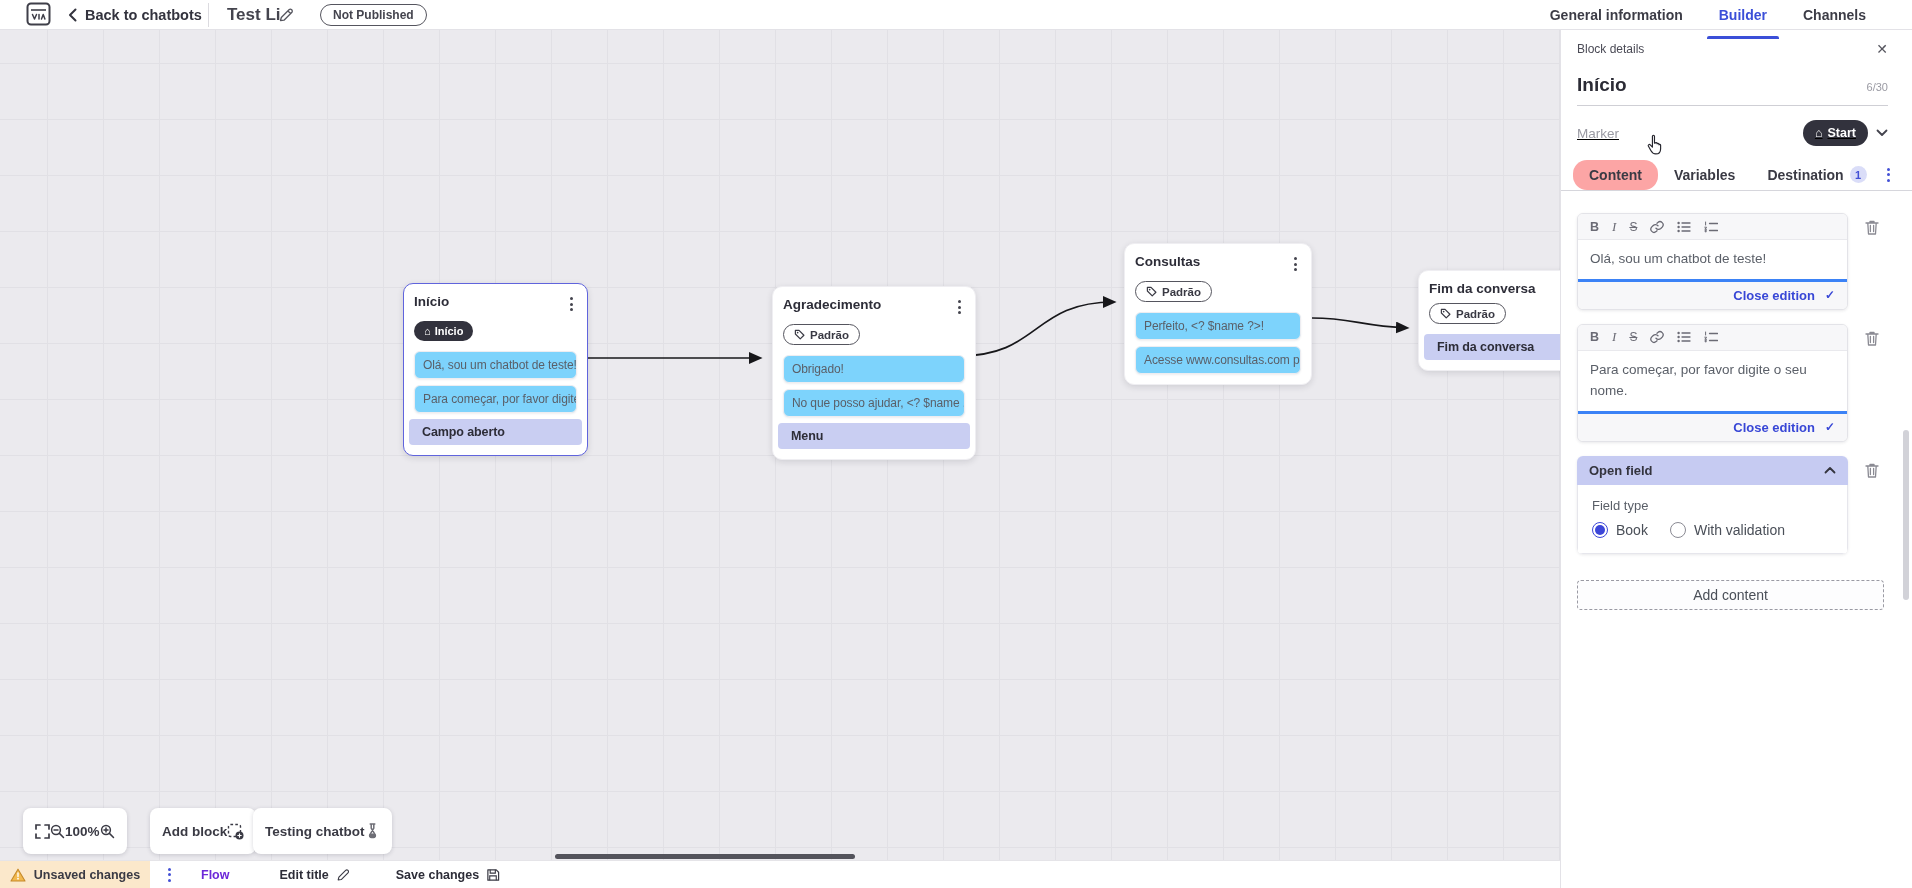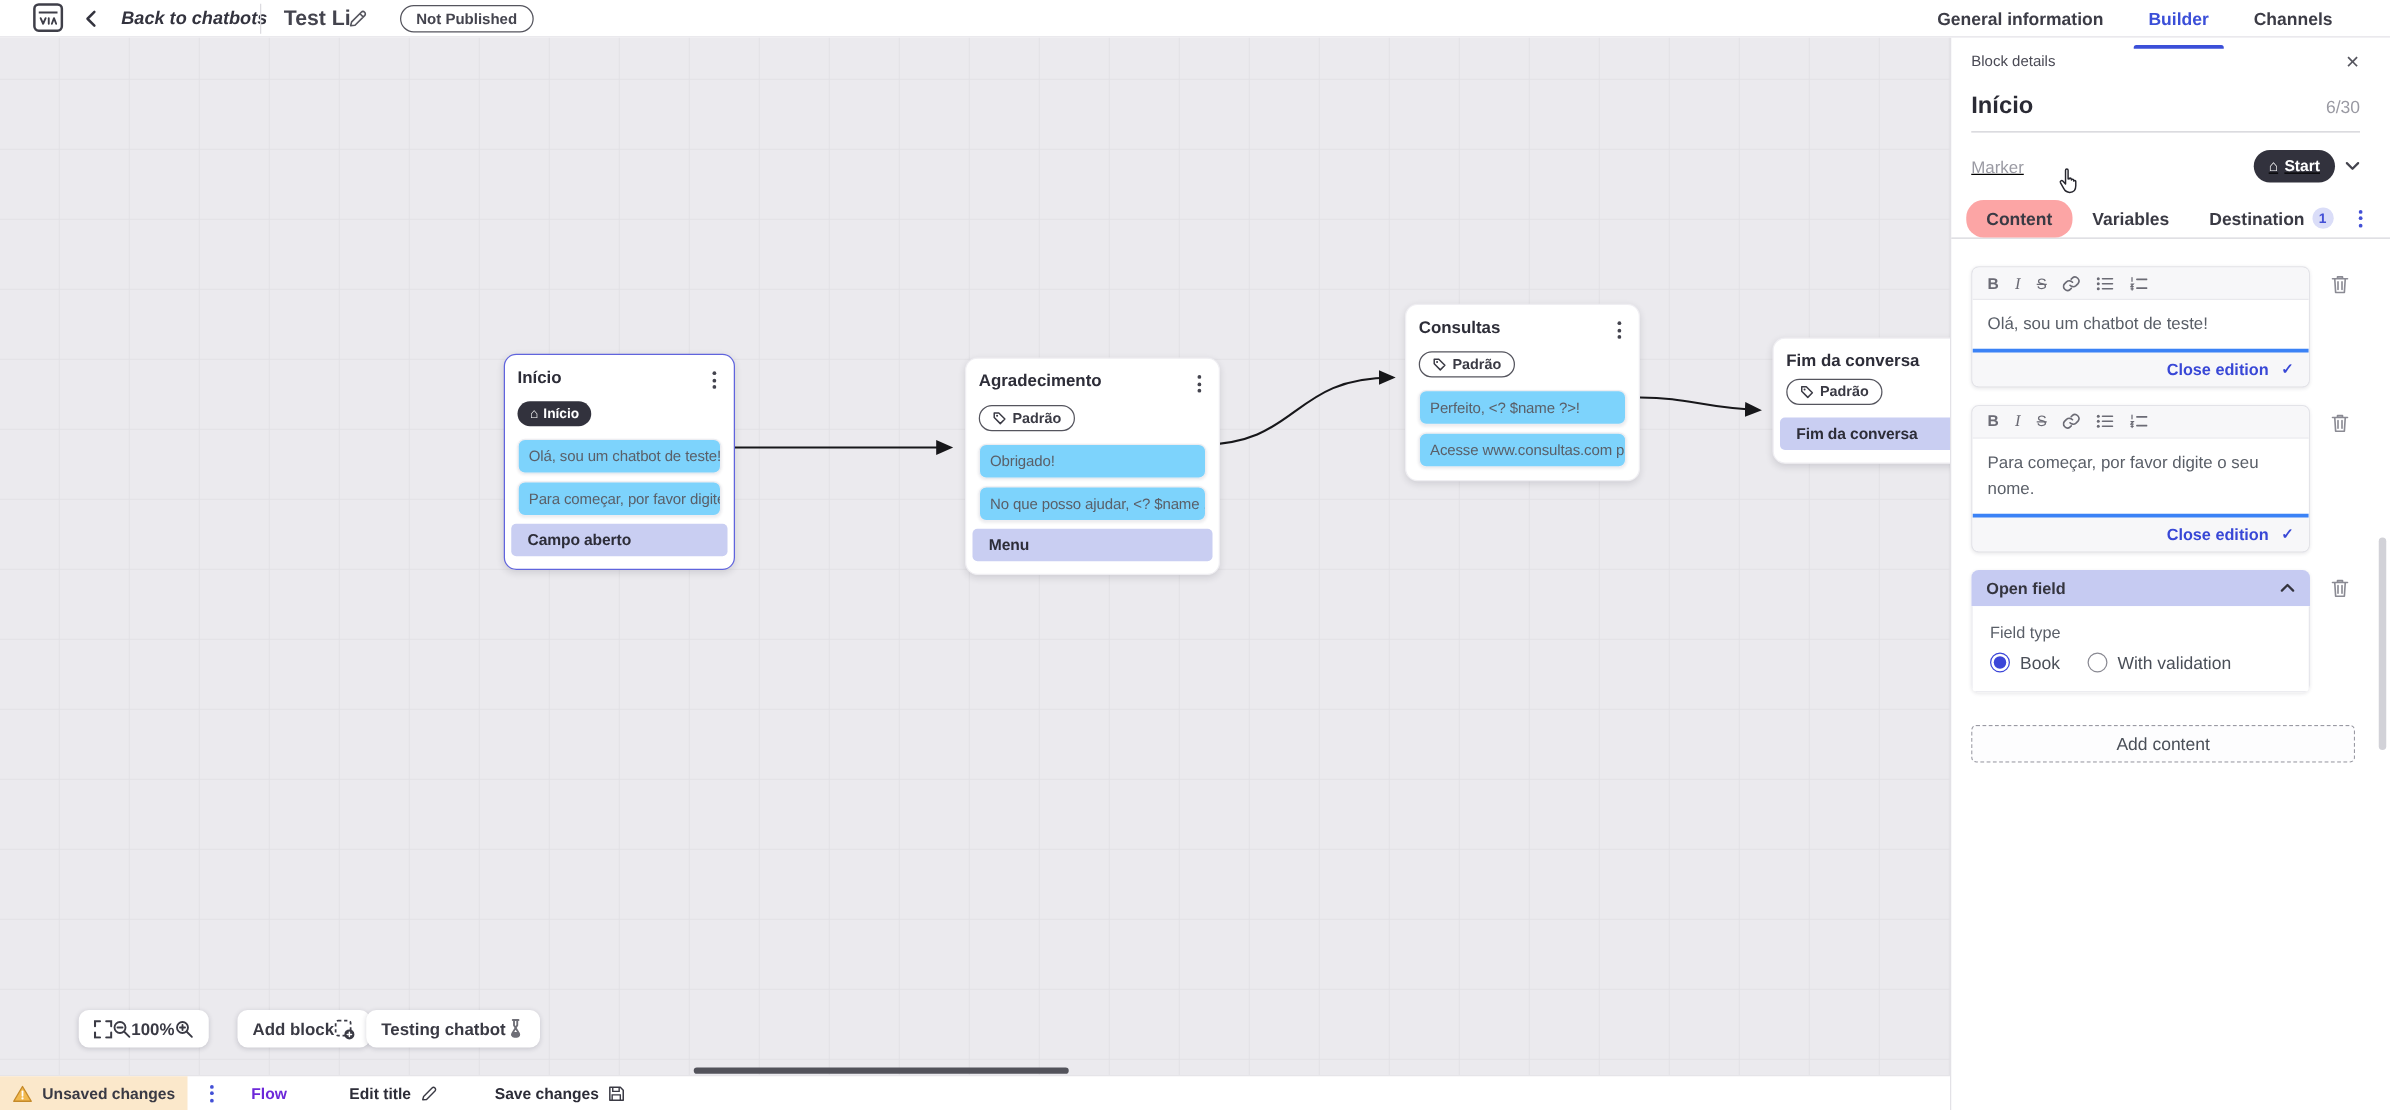--- a/index.html
+++ b/index.html
@@ -1,21 +1,21 @@
 <!DOCTYPE html>
 <html><head>
 <meta charset="utf-8">
 <style>
   * { margin:0; padding:0; box-sizing:border-box; }
   html,body { width:1912px; height:888px; overflow:hidden; font-family:"Liberation Sans", sans-serif; background:#fff; }
 
   
   #topbar { position:absolute; left:0; top:0; width:1912px; height:30px; background:#fff; border-bottom:1px solid #e3e2e7; z-index:30; }
   .tb-logo { position:absolute; left:26px; top:2px; }
-  .tb-back { position:absolute; left:68px; top:0; height:30px; display:flex; align-items:center; gap:20px; cursor:pointer;font-style:italic; }
+  .tb-back { position:absolute; left:68px; top:0; height:30px; display:flex; align-items:center; gap:8px; cursor:pointer; }
   .tb-back-label { font-size:14.5px; font-weight:700; color:#33333e; }
   .tb-divider { position:absolute; left:208px; top:3px; width:1px; height:24px; background:#dcdbe0; }
   .tb-title { position:absolute; left:227px; top:0; height:30px; display:flex; align-items:center; font-size:17px; font-weight:700; color:#44444e; }
   .tb-pencil { position:absolute; left:278px; top:7px; }
   .tb-badge { position:absolute; left:320px; top:4px; height:22px; display:flex; align-items:center; padding:0 12px; border:1.5px solid #55555e; border-radius:12px; font-size:12px; font-weight:700; color:#44444e; background:#fff; }
   .tb-tabs { position:absolute; right:46px; top:0; height:30px; display:flex; align-items:center; gap:36px; }
   .tb-tab { position:relative; font-size:14px; font-weight:700; color:#3c3c46; height:48px; display:flex; align-items:center; cursor:pointer; }
   .tb-tab.active { color:#3b4fd8; }
   .tb-tab.active::after { content:""; position:absolute; left:-12px; right:-12px; bottom:0; height:3px; background:#3b4fd8; border-radius:2px 2px 0 0; }
 
@@ -36,35 +36,35 @@
   .kebab.blue i { background:#4350d6; }
   .badge-dark { display:inline-flex; align-items:center; gap:4px; margin-top:7px; height:20px; padding:0 10px; background:#32323d; color:#fff; border-radius:11px; font-size:11px; font-weight:700; }
   .badge-outline { display:inline-flex; align-items:center; gap:5px; margin-top:7px; height:21px; padding:0 10px; border:1.5px solid #55555e; background:#fff; color:#3a3a44; border-radius:12px; font-size:11.5px; font-weight:700; }
   .node-rows { margin-top:10px; display:flex; flex-direction:column; gap:6px; }
   .node-row { background:#7dd3fc; border:1px solid #ededf1; border-radius:6px; box-shadow:0 1px 2px rgba(40,40,60,.08);
     padding:6px 8px; font-size:12px; letter-spacing:-.1px; color:#5a5f68; white-space:nowrap; overflow:hidden; }
   .node-row.hl { background:#c9cef2; border:none; box-shadow:none; border-radius:4px; margin:0 -5px; padding:6px 13px;
     font-size:12.5px; font-weight:700; color:#2d2d38; }
 
   
-  .cv-card { position:absolute; top:778px; height:30px; background:#fff; border-radius:8px; box-shadow:0 1px 4px rgba(40,40,60,.18);
-    display:flex; align-items:center; gap:0; padding:0 12px;margin-left:40px; }
+  .cv-card { position:absolute; top:778px; height:46px; background:#fff; border-radius:8px; box-shadow:0 1px 4px rgba(40,40,60,.18);
+    display:flex; align-items:center; gap:0; padding:0 12px; }
   .cv-card .lbl { font-size:13.5px; font-weight:700; color:#3a3a44; }
   .icon-btn { display:flex; align-items:center; cursor:pointer; }
 
   #hscroll { position:absolute; left:555px; top:824px; width:300px; height:5px; background:#53535b; border-radius:3px; }
 
   
   #panel { position:absolute; left:1560px; top:30px; width:352px; height:858px; background:#fff; border-left:1px solid #e3e2e7; z-index:20; }
   .pd-header { margin-top:6px; height:26px; display:flex; align-items:center; justify-content:space-between; padding:0 24px 0 16px; }
   .pd-header-label { font-size:12px; font-weight:400; color:#4a4a55; }
   .pd-close { font-size:14px; color:#55555e; cursor:pointer; }
   .pd-name-row { margin:12px 24px 0 16px; padding-bottom:9px; border-bottom:1px solid #cfcfd5; display:flex; justify-content:space-between; align-items:flex-end; }
   .pd-name { font-size:19px; font-weight:700; color:#2b2b35; }
-  .pd-counter { font-size:14px; color:#9a9aa3; padding-bottom:3px; }
+  .pd-counter { font-size:11px; color:#9a9aa3; padding-bottom:3px; }
   .pd-marker-row { margin:13px 24px 0 16px; height:28px; display:flex; align-items:center; justify-content:space-between;text-decoration:underline; }
   .pd-marker-label { font-size:13.5px; color:#9a9aa3; }
   .marker-right { display:flex; align-items:center; gap:8px; }
   .pill-start { display:flex; align-items:center; gap:5px; height:26px; padding:0 12px; background:#32323d; color:#fff; border-radius:13px; font-size:12.5px; font-weight:700; cursor:pointer; }
   .pd-tabs { margin-top:12px; height:32px; display:flex; align-items:center; padding:0 12px; border-bottom:1px solid #d6d6dc; }
   .pd-tab { font-size:14px; font-weight:700; color:#3a3a44; padding:7px 16px; cursor:pointer; display:flex; align-items:center; gap:6px; }
   .pd-tab.active { background:#fca5a5;border-radius:14px; }
   .num-badge { width:17px; height:17px; border-radius:50%; background:#daddf8; color:#4350d6; font-size:11px; font-weight:700; display:flex; align-items:center; justify-content:center; }
   .pd-tabs .kebab { margin-left:auto; margin-right:10px; }
 

